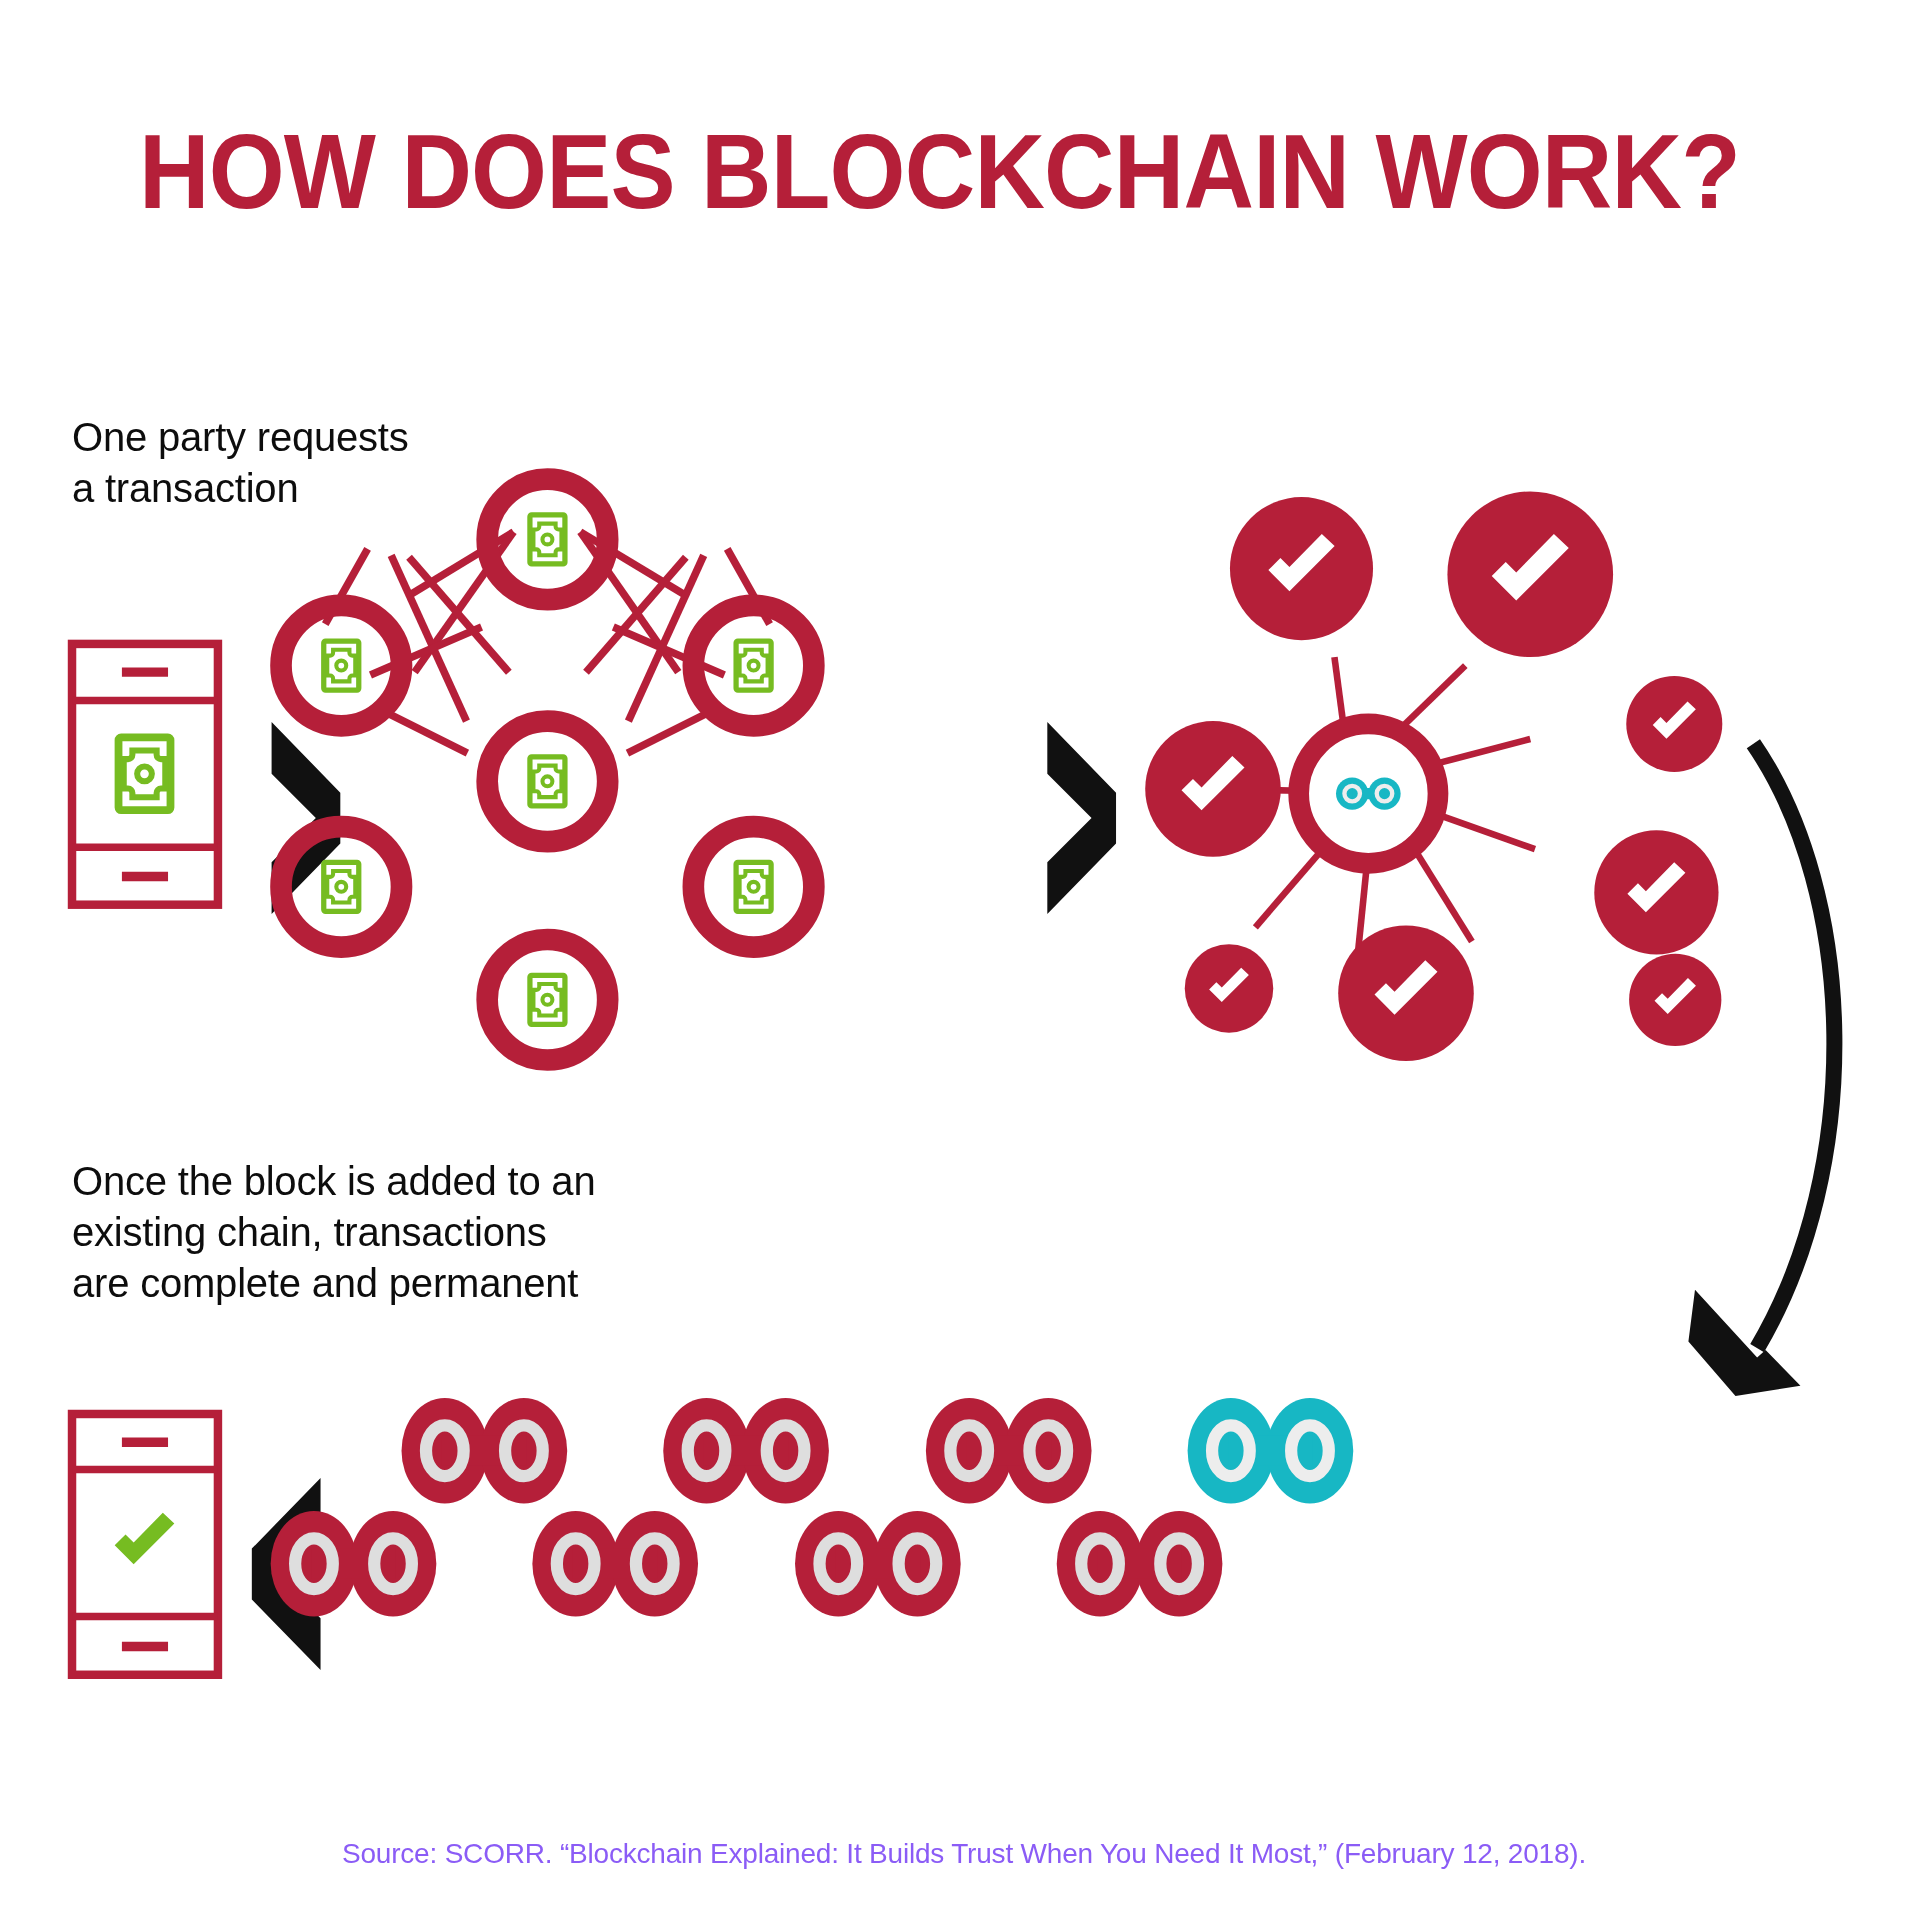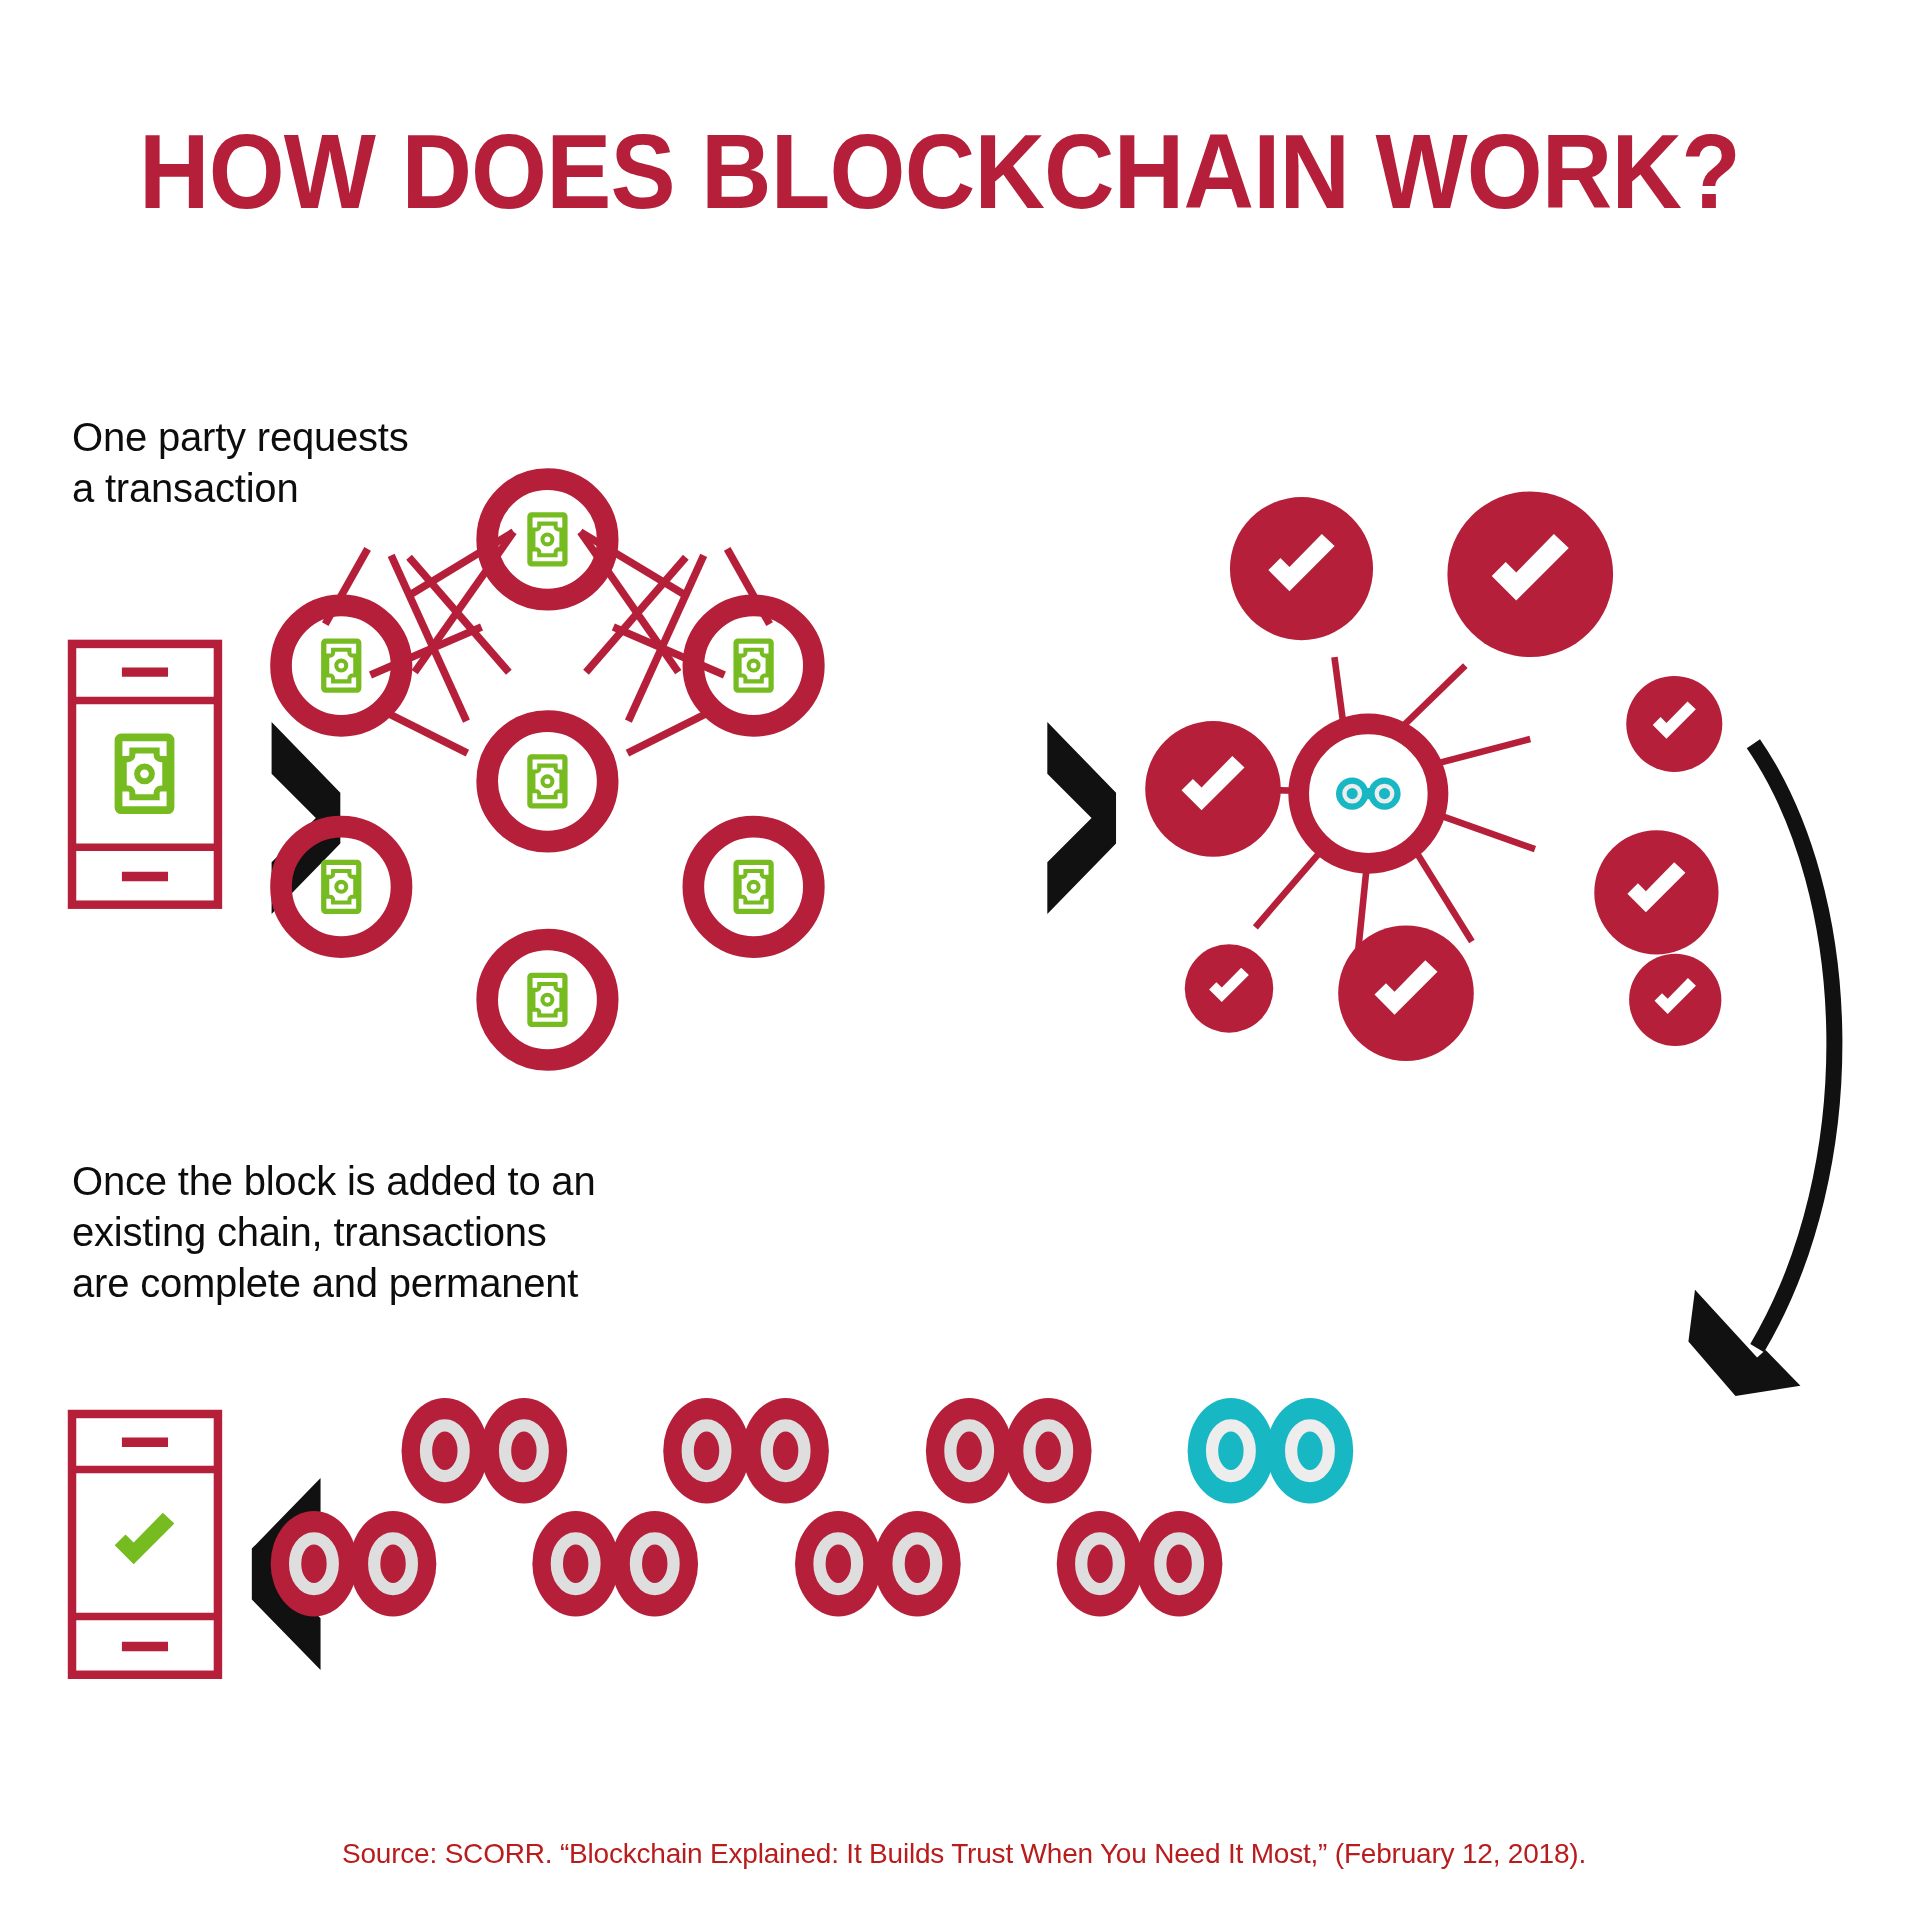--- a/index.html
+++ b/index.html
@@ -22,21 +22,21 @@
     position:absolute;
     font-family:"Liberation Sans", sans-serif;
     font-size:40px;line-height:1.28;color:#0d0d0d;
     white-space:pre-line;letter-spacing:-0.2px;
   }
   #step1-text{left:72px;top:412px;}
   #step3-text{left:72px;top:1156px;}
   .source{
     position:absolute;left:0;right:0;top:1838px;
     text-align:center;
-    font-size:28px;color:#b91c1c;
+    font-size:28px;color:#8b5cf6;
     font-family:"Liberation Sans", sans-serif;
     letter-spacing:-0.2px;
   }
   svg.layer{position:absolute;left:0;top:0;width:1928px;height:1928px;pointer-events:none;}
 </style>
 </head>
 <body>
 
 <div class="stage">
 

